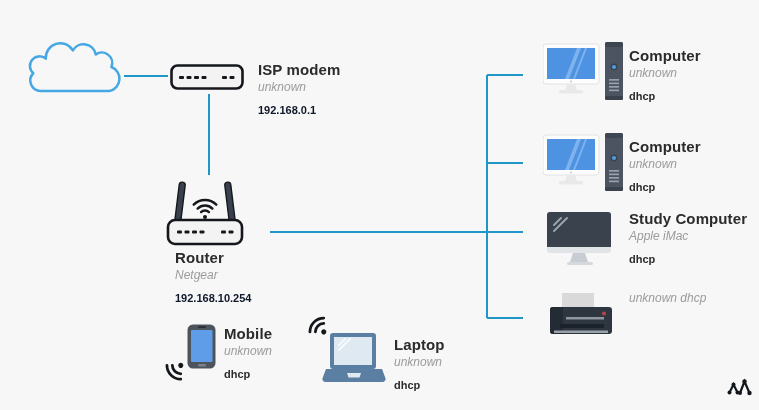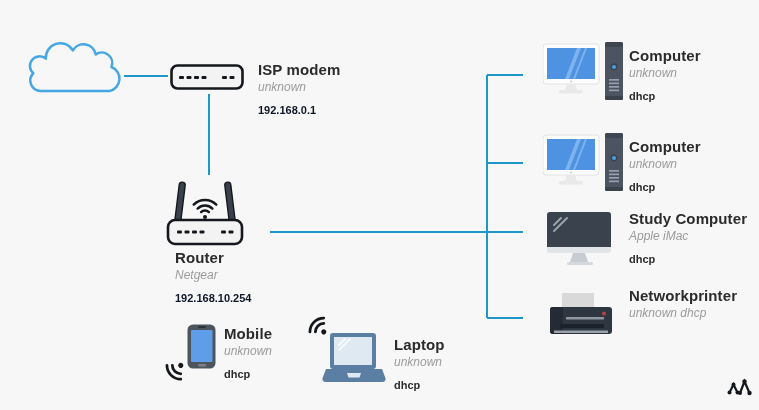--- a/index.html
+++ b/index.html
@@ -203,21 +203,20 @@
     <div class="d dhcp">dhcp</div>
   </div>
 
   <div class="label" style="left:629px;top:211px">
     <div class="t">Study Computer</div>
     <div class="s">Apple iMac</div>
     <div class="d dhcp">dhcp</div>
   </div>
 
   <div class="label" style="left:629px;top:288px">
-    <div class="t">Networkprinter</div>
     <div class="s">unknown dhcp</div>
   </div>
 
   <svg class="abs" style="left:727px;top:376px" width="26" height="21" viewBox="0 0 26 21">
     <g stroke="#14181d" stroke-width="2.2" fill="none" stroke-linecap="round">
       <path d="M2.5 16.5 L6.5 8.5 L10.5 16.5"></path>
       <path d="M13 17 L17.5 5.5 L22.5 17"></path>
     </g>
     <g fill="#14181d">
       <circle cx="2.5" cy="16.5" r="2"></circle>

